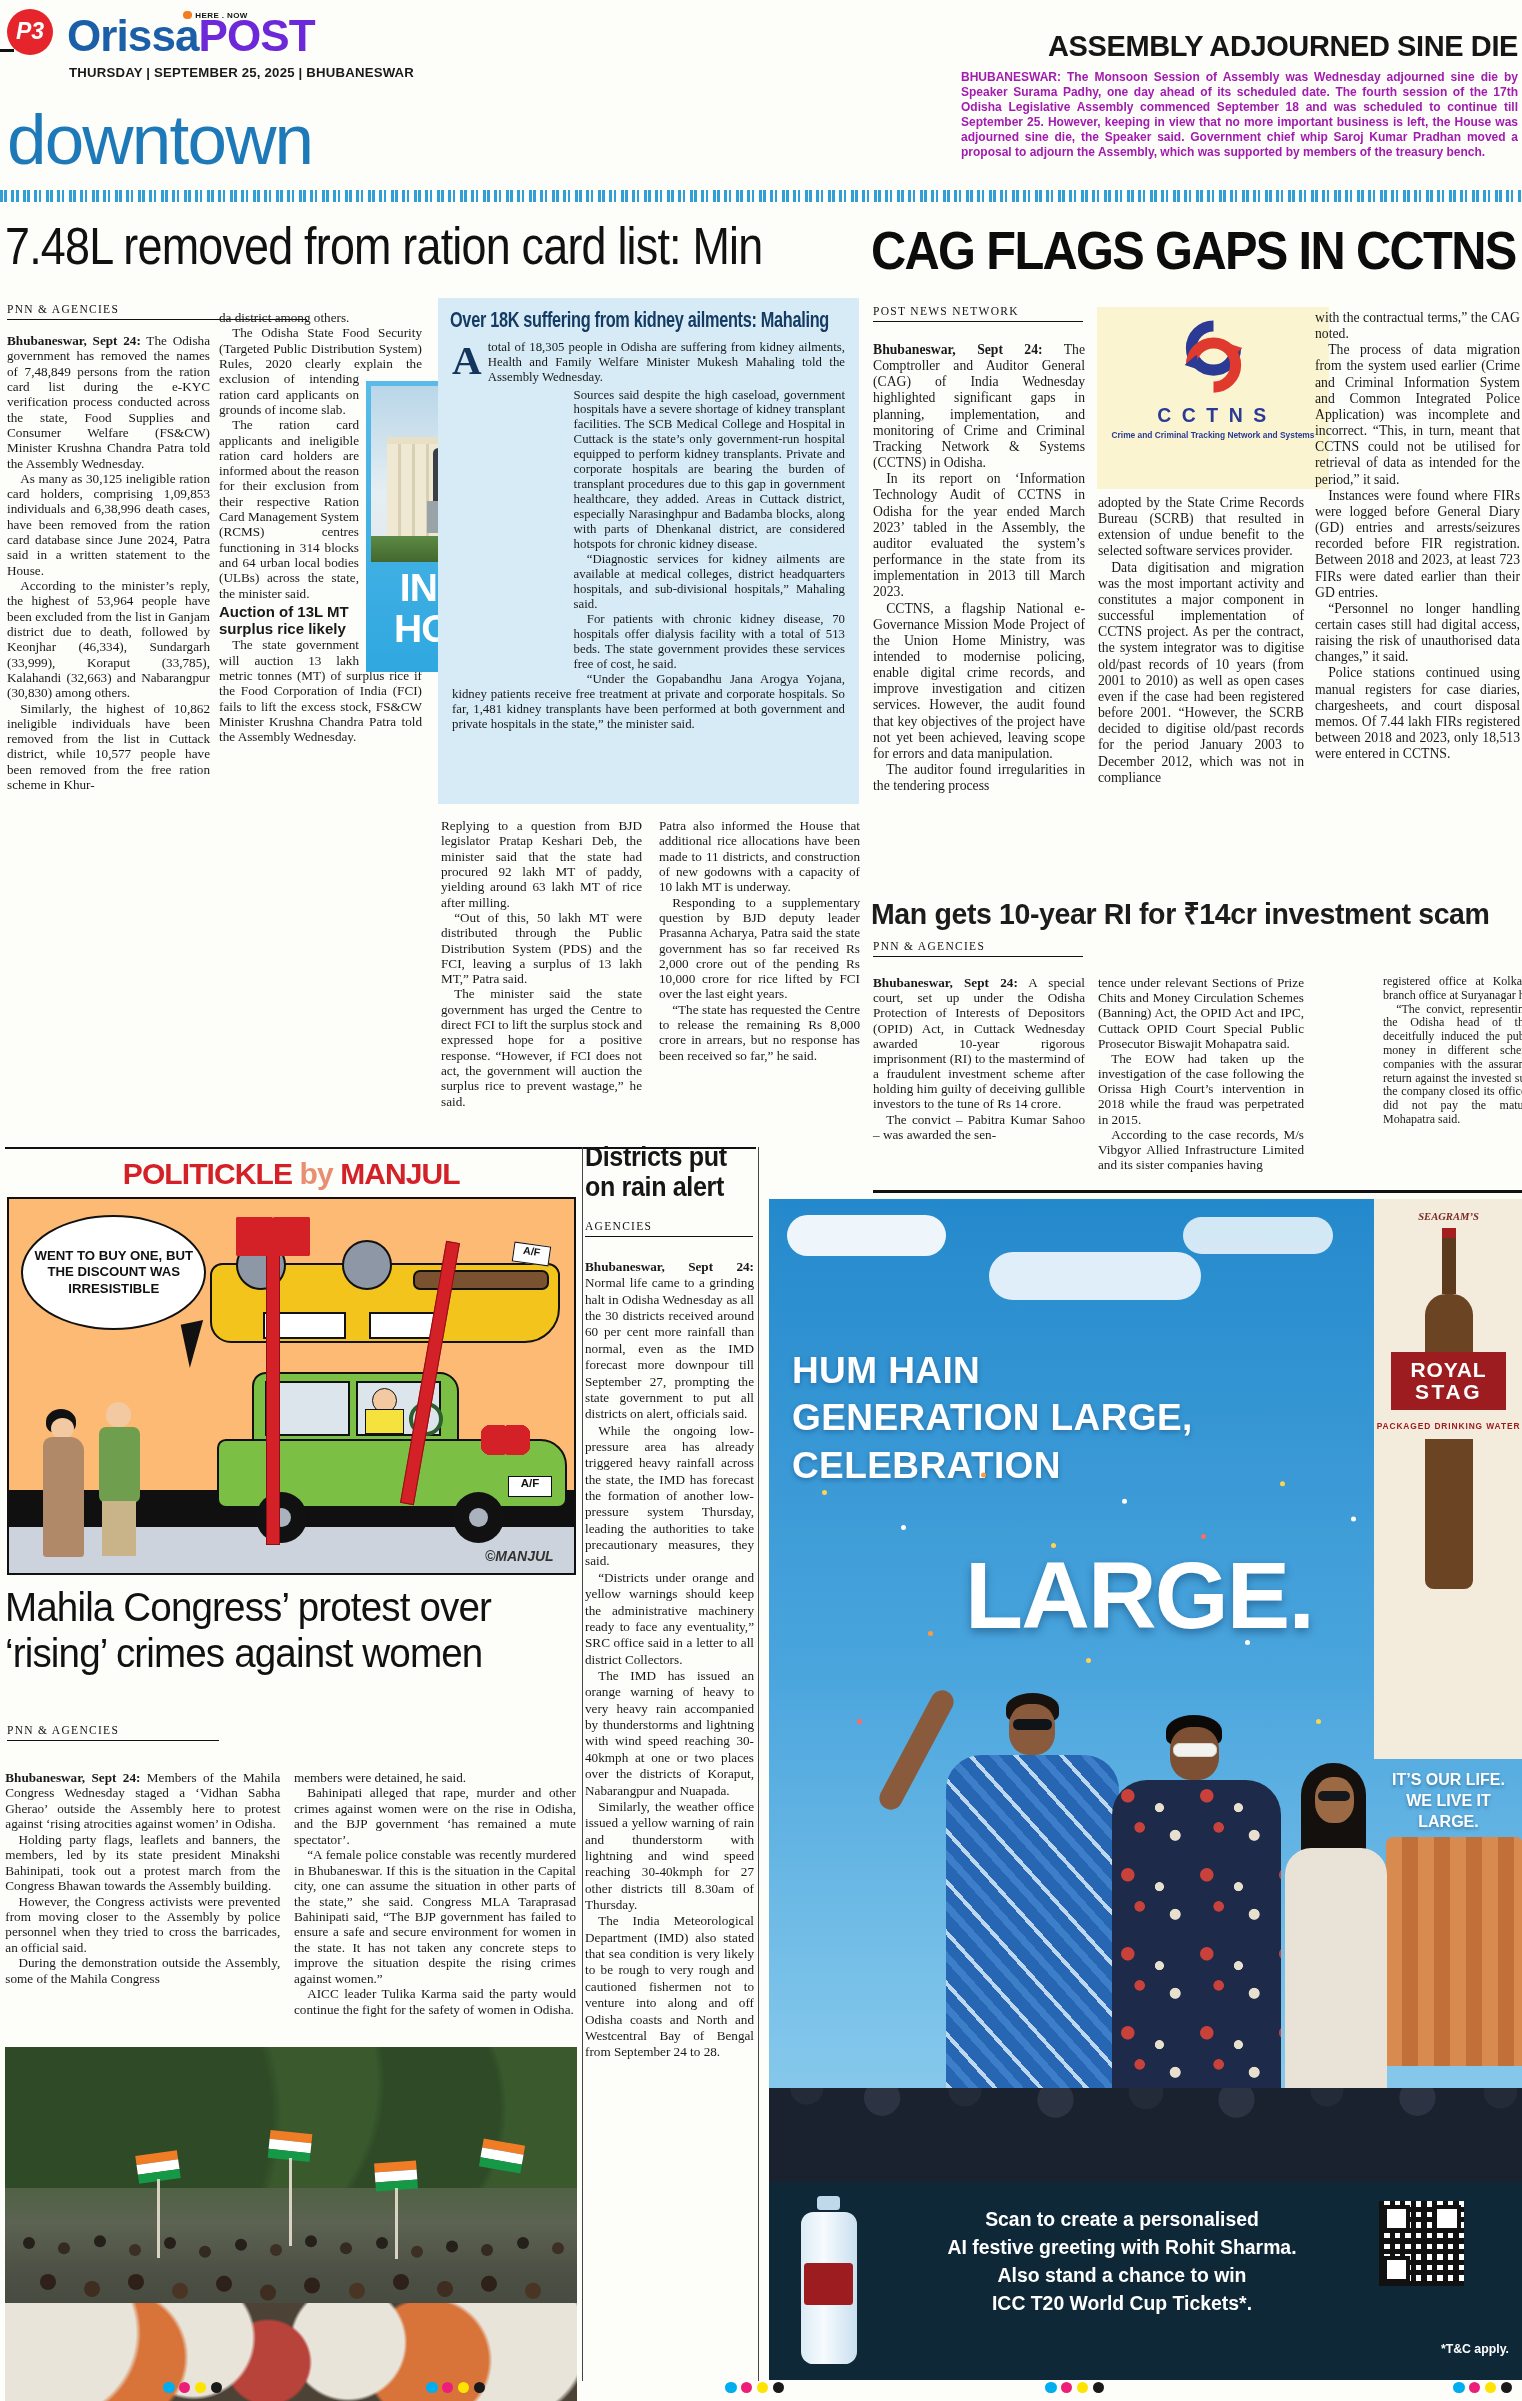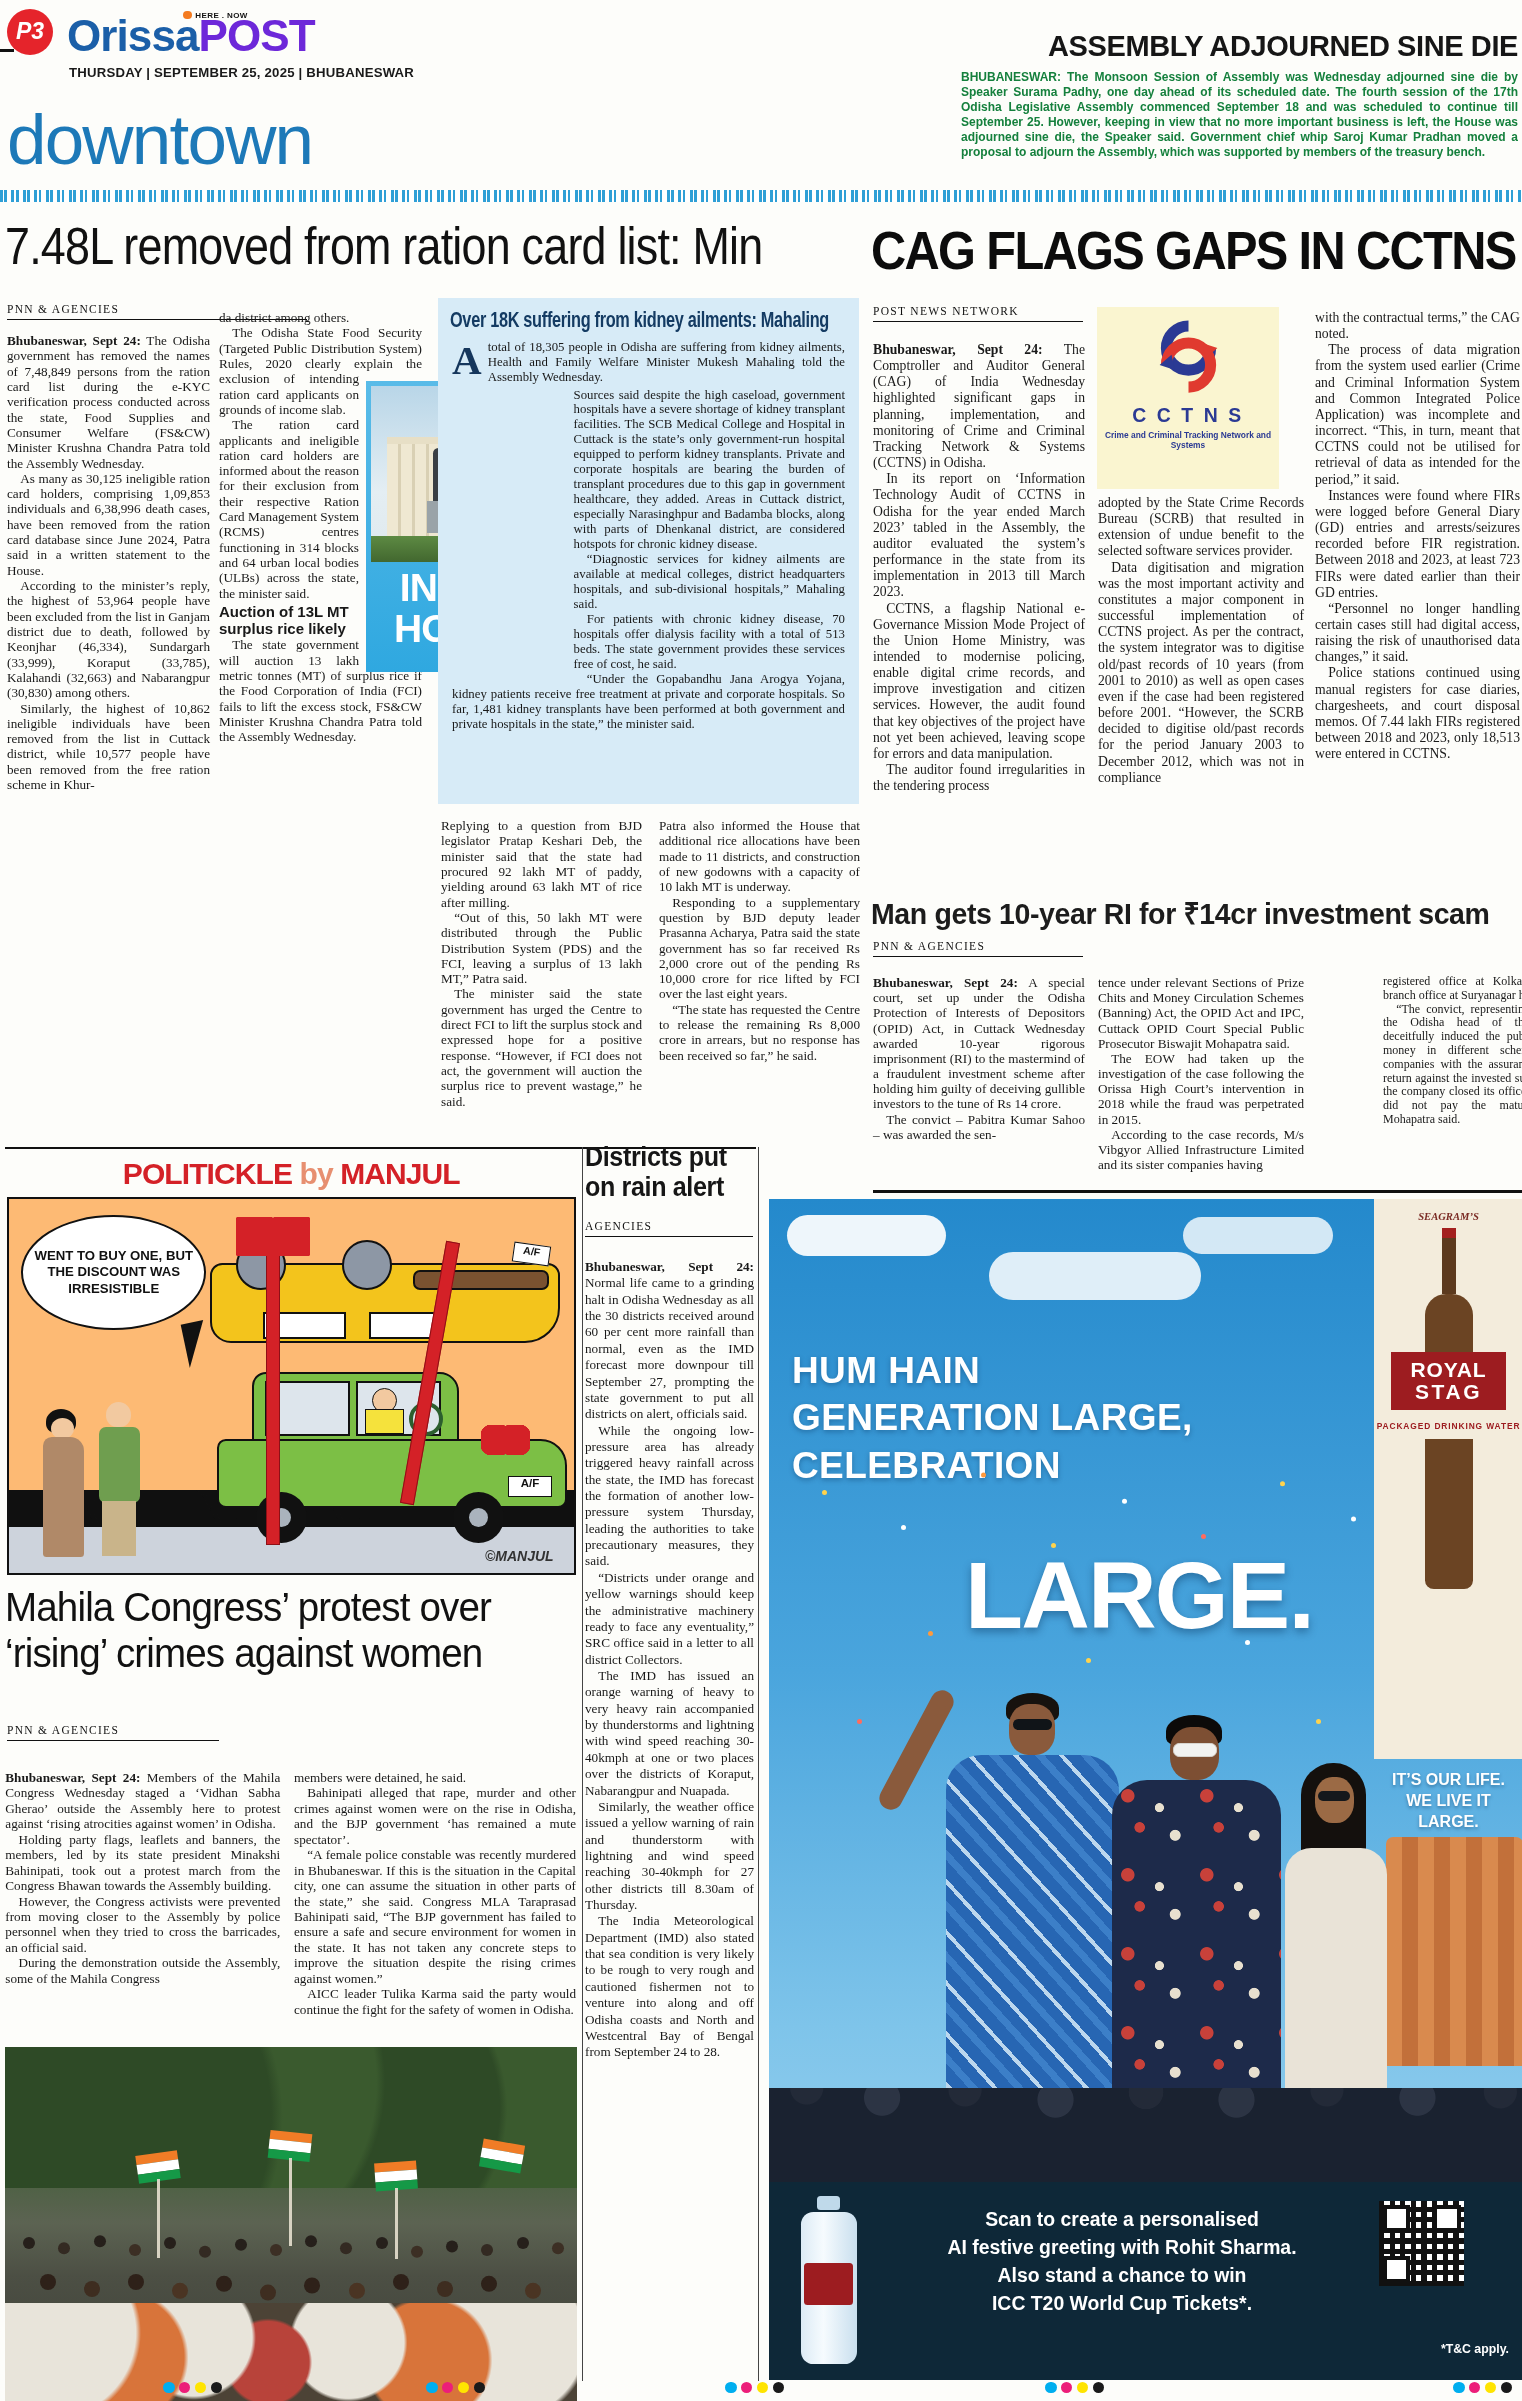--- a/index.html
+++ b/index.html
@@ -41,21 +41,21 @@
   </div>
   <div class="abs" style="left:67px;top:14px;font-weight:900;font-size:44px;letter-spacing:-0.9px;line-height:1">
     <span style="color:#1b5fa8">Orissa</span><span style="color:#6d28d9">POST</span>
   </div>
   <div class="abs" style="left:69px;top:65px;font-size:13.2px;font-weight:700;color:#1a1a1a;letter-spacing:0.2px">THURSDAY | SEPTEMBER 25, 2025 | BHUBANESWAR</div>
   <div class="abs" style="left:7px;top:104px;font-size:71px;font-weight:100;color:#1d79b8;letter-spacing:-1.8px;line-height:1">downtown</div>
   <div class="abs" style="left:0;top:190px;width:1522px;height:11.5px;background:repeating-linear-gradient(90deg,#2f9fd6 0 2.6px,#fff 2.6px 4.4px,#2f9fd6 4.4px 7px,#fff 7px 11.5px)"></div>
 
   <div class="abs" style="left:961px;top:30px;width:557px">
     <div style="text-align:right;font-size:29px;font-weight:900;letter-spacing:-0.4px;color:#161616">ASSEMBLY ADJOURNED SINE DIE</div>
-    <p class="jus" style="margin:7px 0 0;font-size:12px;font-weight:600;line-height:1.25;color:#15803d">
+    <p class="jus" style="margin:7px 0 0;font-size:12px;font-weight:600;line-height:1.25;color:#a21caf">
       <b style="font-weight:800">BHUBANESWAR:</b>
       <span>The Monsoon Session of Assembly was Wednesday adjourned sine die by Speaker Surama Padhy, one day ahead of its scheduled date. The fourth session of the 17th Odisha Legislative Assembly commenced September 18 and was scheduled to continue till September 25. However, keeping in view that no more important business is left, the House was adjourned sine die, the Speaker said. Government chief whip Saroj Kumar Pradhan moved a proposal to adjourn the Assembly, which was supported by members of the treasury bench.</span>
     </p>
   </div>
 
   <div class="abs hl-serif sqz" style="left:5.3px;top:217px;font-size:51px;letter-spacing:-0.9px;white-space:nowrap;transform:scaleX(.88)">7.48L removed from ration card list: Min</div>
   <div class="abs byline" style="left:7px;top:303px;width:300px">PNN &amp; AGENCIES</div>
 
   <div class="abs col" style="left:7px;top:333px;width:203px;font-size:13.2px;line-height:1.16">
     <p class="ni"><b class="lead">Bhubaneswar, Sept 24:</b> <span>The Odisha government has removed the names of 7,48,849 persons from the ration card list during the e-KYC verification process conducted across the state, Food Supplies and Consumer Welfare (FS&amp;CW) Minister Krushna Chandra Patra told the Assembly Wednesday.</span></p>
@@ -107,21 +107,21 @@
   </div>
   <div class="abs col" style="left:659px;top:818px;width:201px;font-size:13.2px;line-height:1.16">
     <p class="ni">Patra also informed the House that additional rice allocations have been made to 11 districts, and construction of new godowns with a capacity of 10 lakh MT is underway.</p>
     <p>Responding to a supplementary question by BJD deputy leader Prasanna Acharya, Patra said the state government has so far received Rs 2,000 crore out of the pending Rs 10,000 crore for rice lifted by FCI over the last eight years.</p>
     <p>“The state has requested the Centre to release the remaining Rs 8,000 crore in arrears, but no response has been received so far,” he said.</p>
   </div>
 
   <div class="abs sqz" style="left:871px;top:220px;font-size:53px;font-weight:900;letter-spacing:-1.8px;color:#0c0c0c;white-space:nowrap;transform:scaleX(.92)">CAG FLAGS GAPS IN CCTNS</div>
   <div class="abs byline" style="left:873px;top:305px;width:210px">POST NEWS NETWORK</div>
 
-  <div class="abs" style="left:1097px;top:307px;width:182px;height:182px;background:#faf5d0;text-align:center">
+  <div class="abs" style="left:1097px;top:307px;width:232px;height:182px;background:#faf5d0;text-align:center">
     <svg width="85" height="85" viewBox="0 0 100 100" style="margin-top:7px">
       <path d="M50 14a26 26 0 1 0 26 26" fill="none" stroke="#2b3a94" stroke-width="13"></path>
       <path d="M50 86a26 26 0 1 0-26-26" fill="none" stroke="#e03a2f" stroke-width="13"></path>
       <polygon points="66,34 84,40 70,52" fill="#e03a2f"></polygon>
       <polygon points="34,66 16,60 30,48" fill="#2b3a94"></polygon>
     </svg>
     <div style="color:#2b3a94;font-weight:800;font-size:19.4px;letter-spacing:2.6px;margin-top:1.8px">C C T N S</div>
     <div style="color:#2b3a94;font-weight:700;font-size:8.4px;margin-top:3.5px">Crime and Criminal Tracking Network and Systems</div>
   </div>
 

